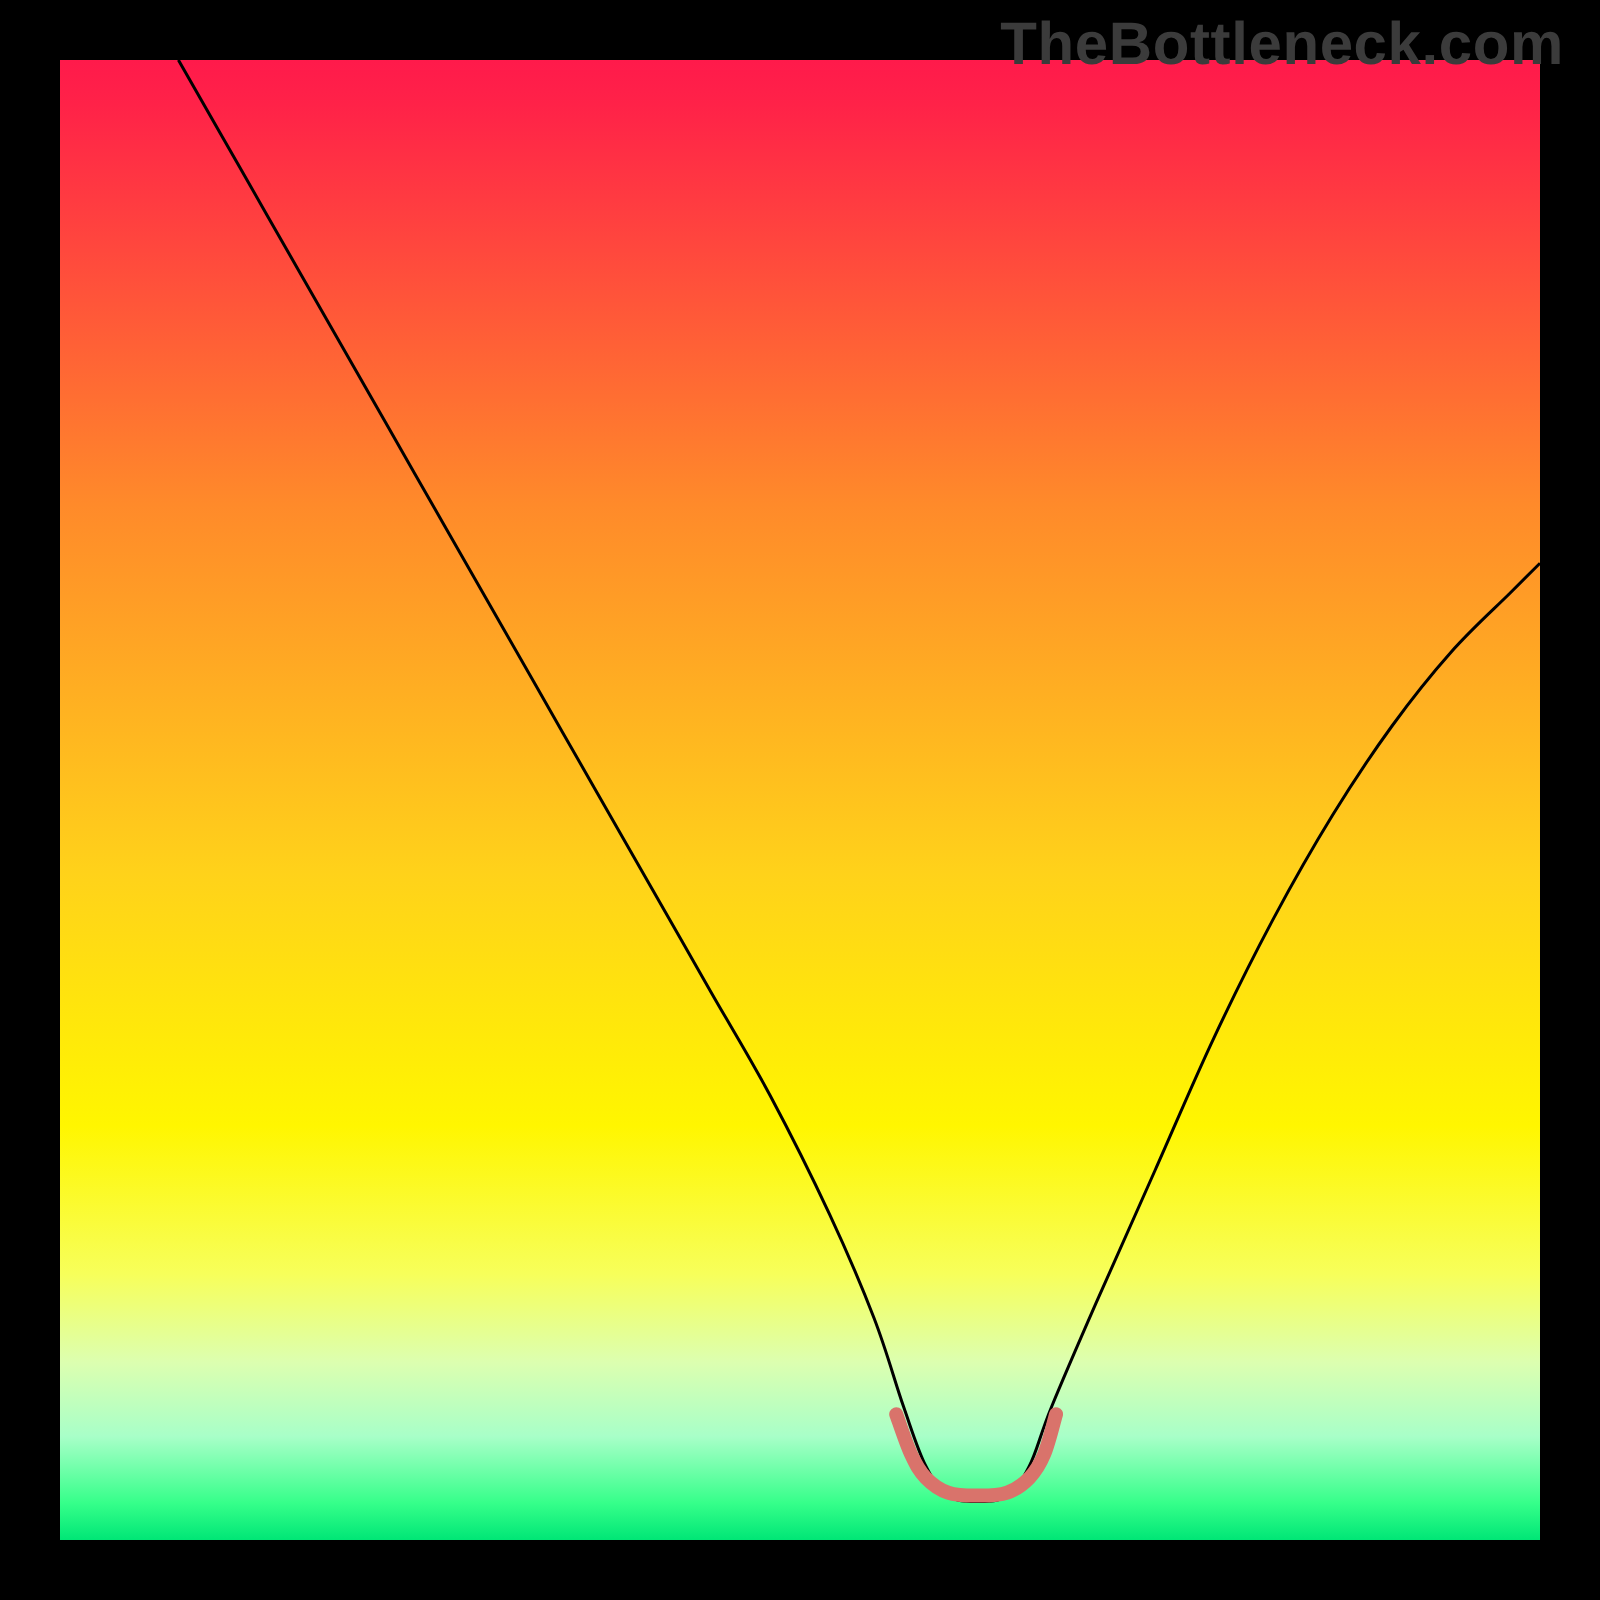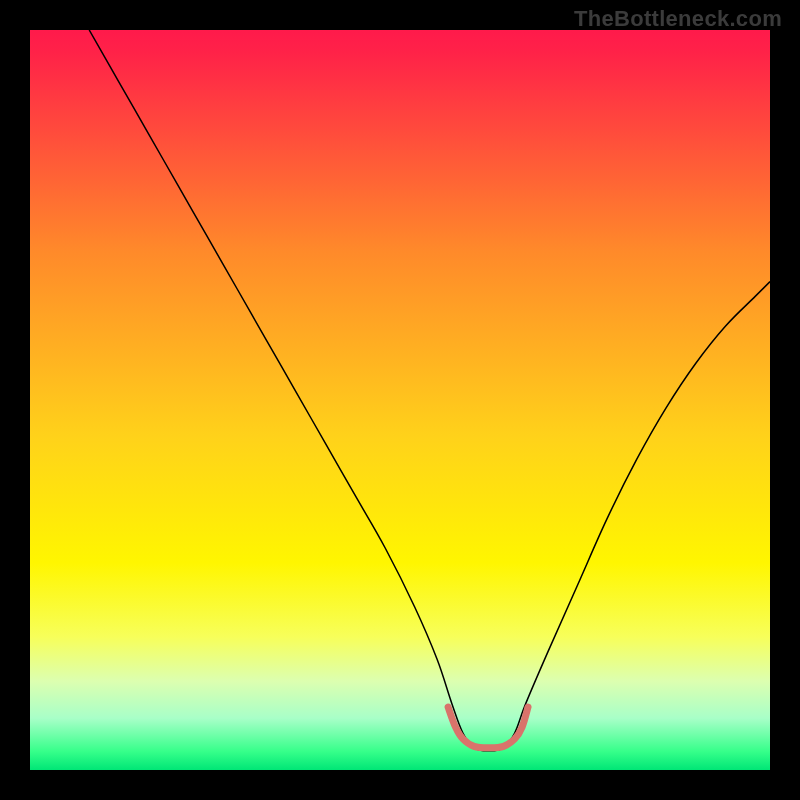--- a/index.html
+++ b/index.html
@@ -15,21 +15,21 @@
     position: relative;
     width: 800px;
     height: 800px;
     background: #000;
   }
   .watermark {
     position: absolute;
     top: 6px;
     right: 18px;
     color: #3b3b3b;
-    font-size: 22px;
+    font-size: 30px;
     font-weight: 600;
     letter-spacing: 0.3px;
     user-select: none;
     z-index: 10;
   }
   .plot-wrap {
     position: absolute;
     left: 30px;
     top: 30px;
     width: 740px;

